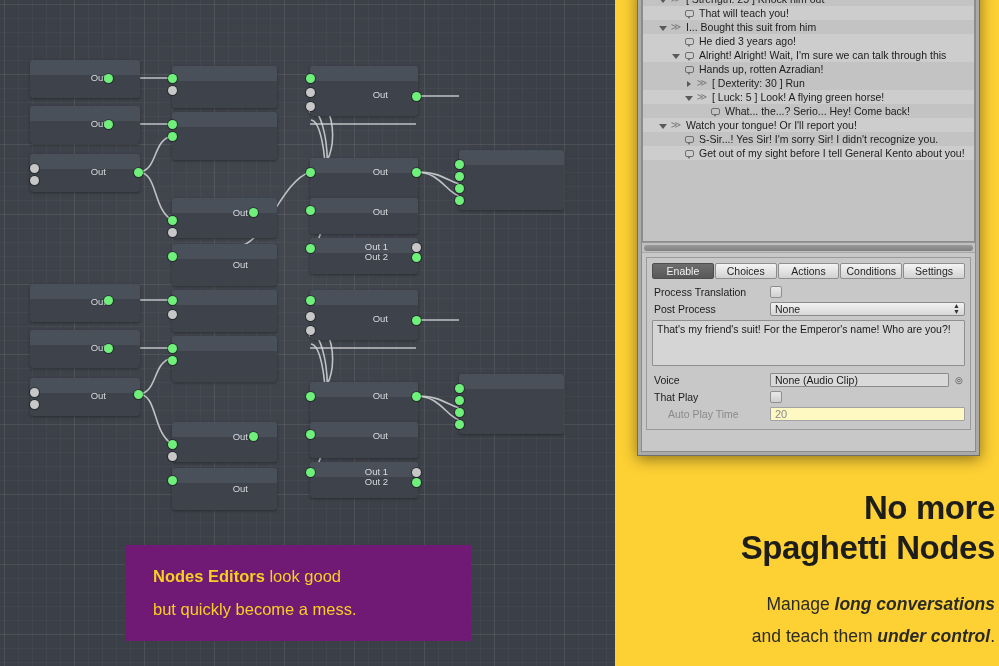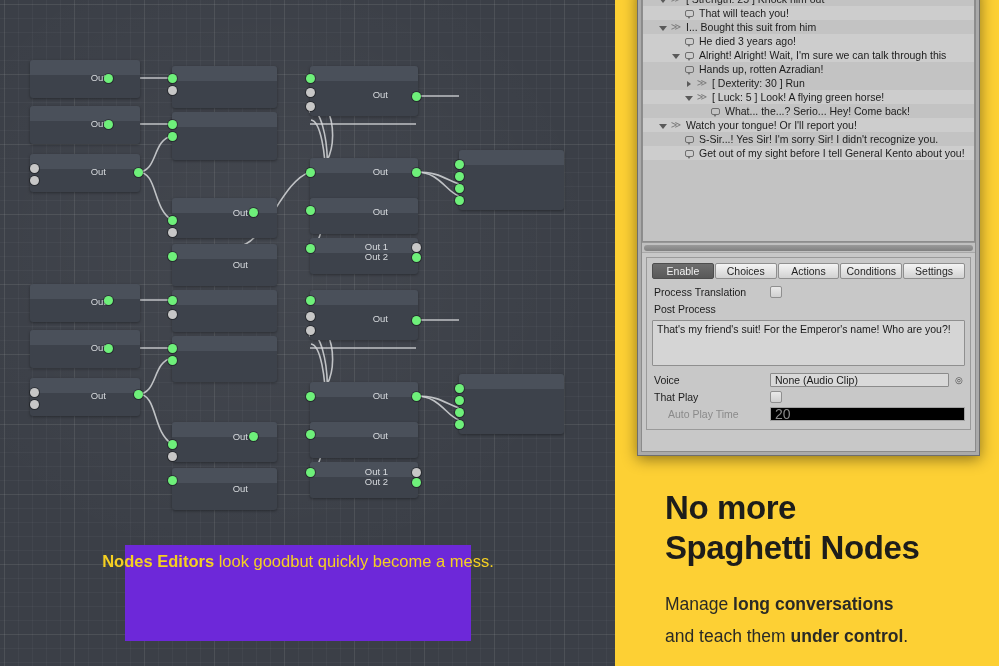--- a/index.html
+++ b/index.html
@@ -57,45 +57,45 @@
     font-family: "Liberation Sans", sans-serif;
     white-space: nowrap;
     text-align: right;
   }
   #wires { position: absolute; inset: 0; pointer-events: none; }
   #wires path { fill: none; stroke: #d2d4d6; stroke-width: 1.6; opacity: 0.88; }
 
   
   #caption-box {
     position: absolute; left: 125px; top: 545px; width: 346px; height: 96px;
-    background: #6d28d9;
-    display: flex; flex-direction: row; justify-content: center;
+    background: #701a75;
+    display: flex; flex-direction: column; justify-content: center;
     padding: 0 28px;
   }
   #caption-box .cl { color: #f5d021; font-size: 16.5px; line-height: 33px; white-space: nowrap; }
   #caption-box .cl b { font-weight: bold; }
   #caption-box .cl .plain { color: #f5d021; font-weight: normal; }
 
   
   #yellow-panel {
     position: absolute; left: 615px; top: 0; width: 384px; height: 666px;
     background: #fdd034;
   }
   #promo {
-    position: absolute; left: 50px; top: 488px; width: 330px;
+    position: absolute; left: 50px; top: 488px; width: 330px; text-align: right;
   }
   #promo .headline {
     color: #1d1d1b; font-weight: bold; font-size: 33px; line-height: 40px;
     letter-spacing: -0.4px;
   }
   #promo .sub {
     margin-top: 20px;
     color: #2a2a26; font-size: 17.5px; line-height: 32px;
   }
-  #promo .sub b { font-weight: bold; }
+  #promo .sub b { font-weight: bold; font-style: italic; }
 
   
   #inspector {
     position: absolute; left: 637px; top: -14px; width: 343px; height: 470px;
     background: #aaaaaa;
     border: 1px solid #6e6e6e;
     box-shadow: 0 3px 14px rgba(0,0,0,0.45);
     font-family: "Liberation Sans", sans-serif;
     display: flex; flex-direction: column;
     overflow: hidden;
@@ -249,24 +249,24 @@
     padding: 0 4px;
   }
   .dot-btn {
     width: 12px; flex: 0 0 12px;
     margin-left: 4px;
     font-size: 9px; color: #4a4a4a;
     text-align: center;
   }
   .numfield {
     flex: 1; height: 14px;
-    background: #000000;
+    background: #fef9c3;
     border: 1px solid #a2a2a2;
     border-radius: 1px;
-    font-size: 14px; color: #8a8a8a;
+    font-size: 11px; color: #8a8a8a;
     display: flex; align-items: center;
     padding: 0 4px;
   }
   #addcomp-wrap {
     flex: 1;
     background: #c8c8c8;
     display: flex; align-items: flex-start; justify-content: center;
     padding-top: 10px;
     border-top: 1px solid #a5a5a5;
     margin-top: 5px;
@@ -638,20 +638,27 @@
             <div class="tab">Settings</div>
           </div>
 
         <div class="frow">
           <div class="flabel">Process Translation</div>
           <div class="cbox"></div>
         </div>
 
         <div class="frow">
           <div class="flabel">Post Process</div>
+          <div class="popup">
+            <span>None</span>
+            <span class="arrows">
+                <span>▲</span>
+                <span>▼</span>
+              </span>
+          </div>
         </div>
 
         <div class="textarea">That's my friend's suit! For the Emperor's name! Who are you?!</div>
 
         <div class="frow">
           <div class="flabel">Voice</div>
           <div class="objfield">None (Audio Clip)</div>
           <div class="dot-btn">◎</div>
         </div>
 

